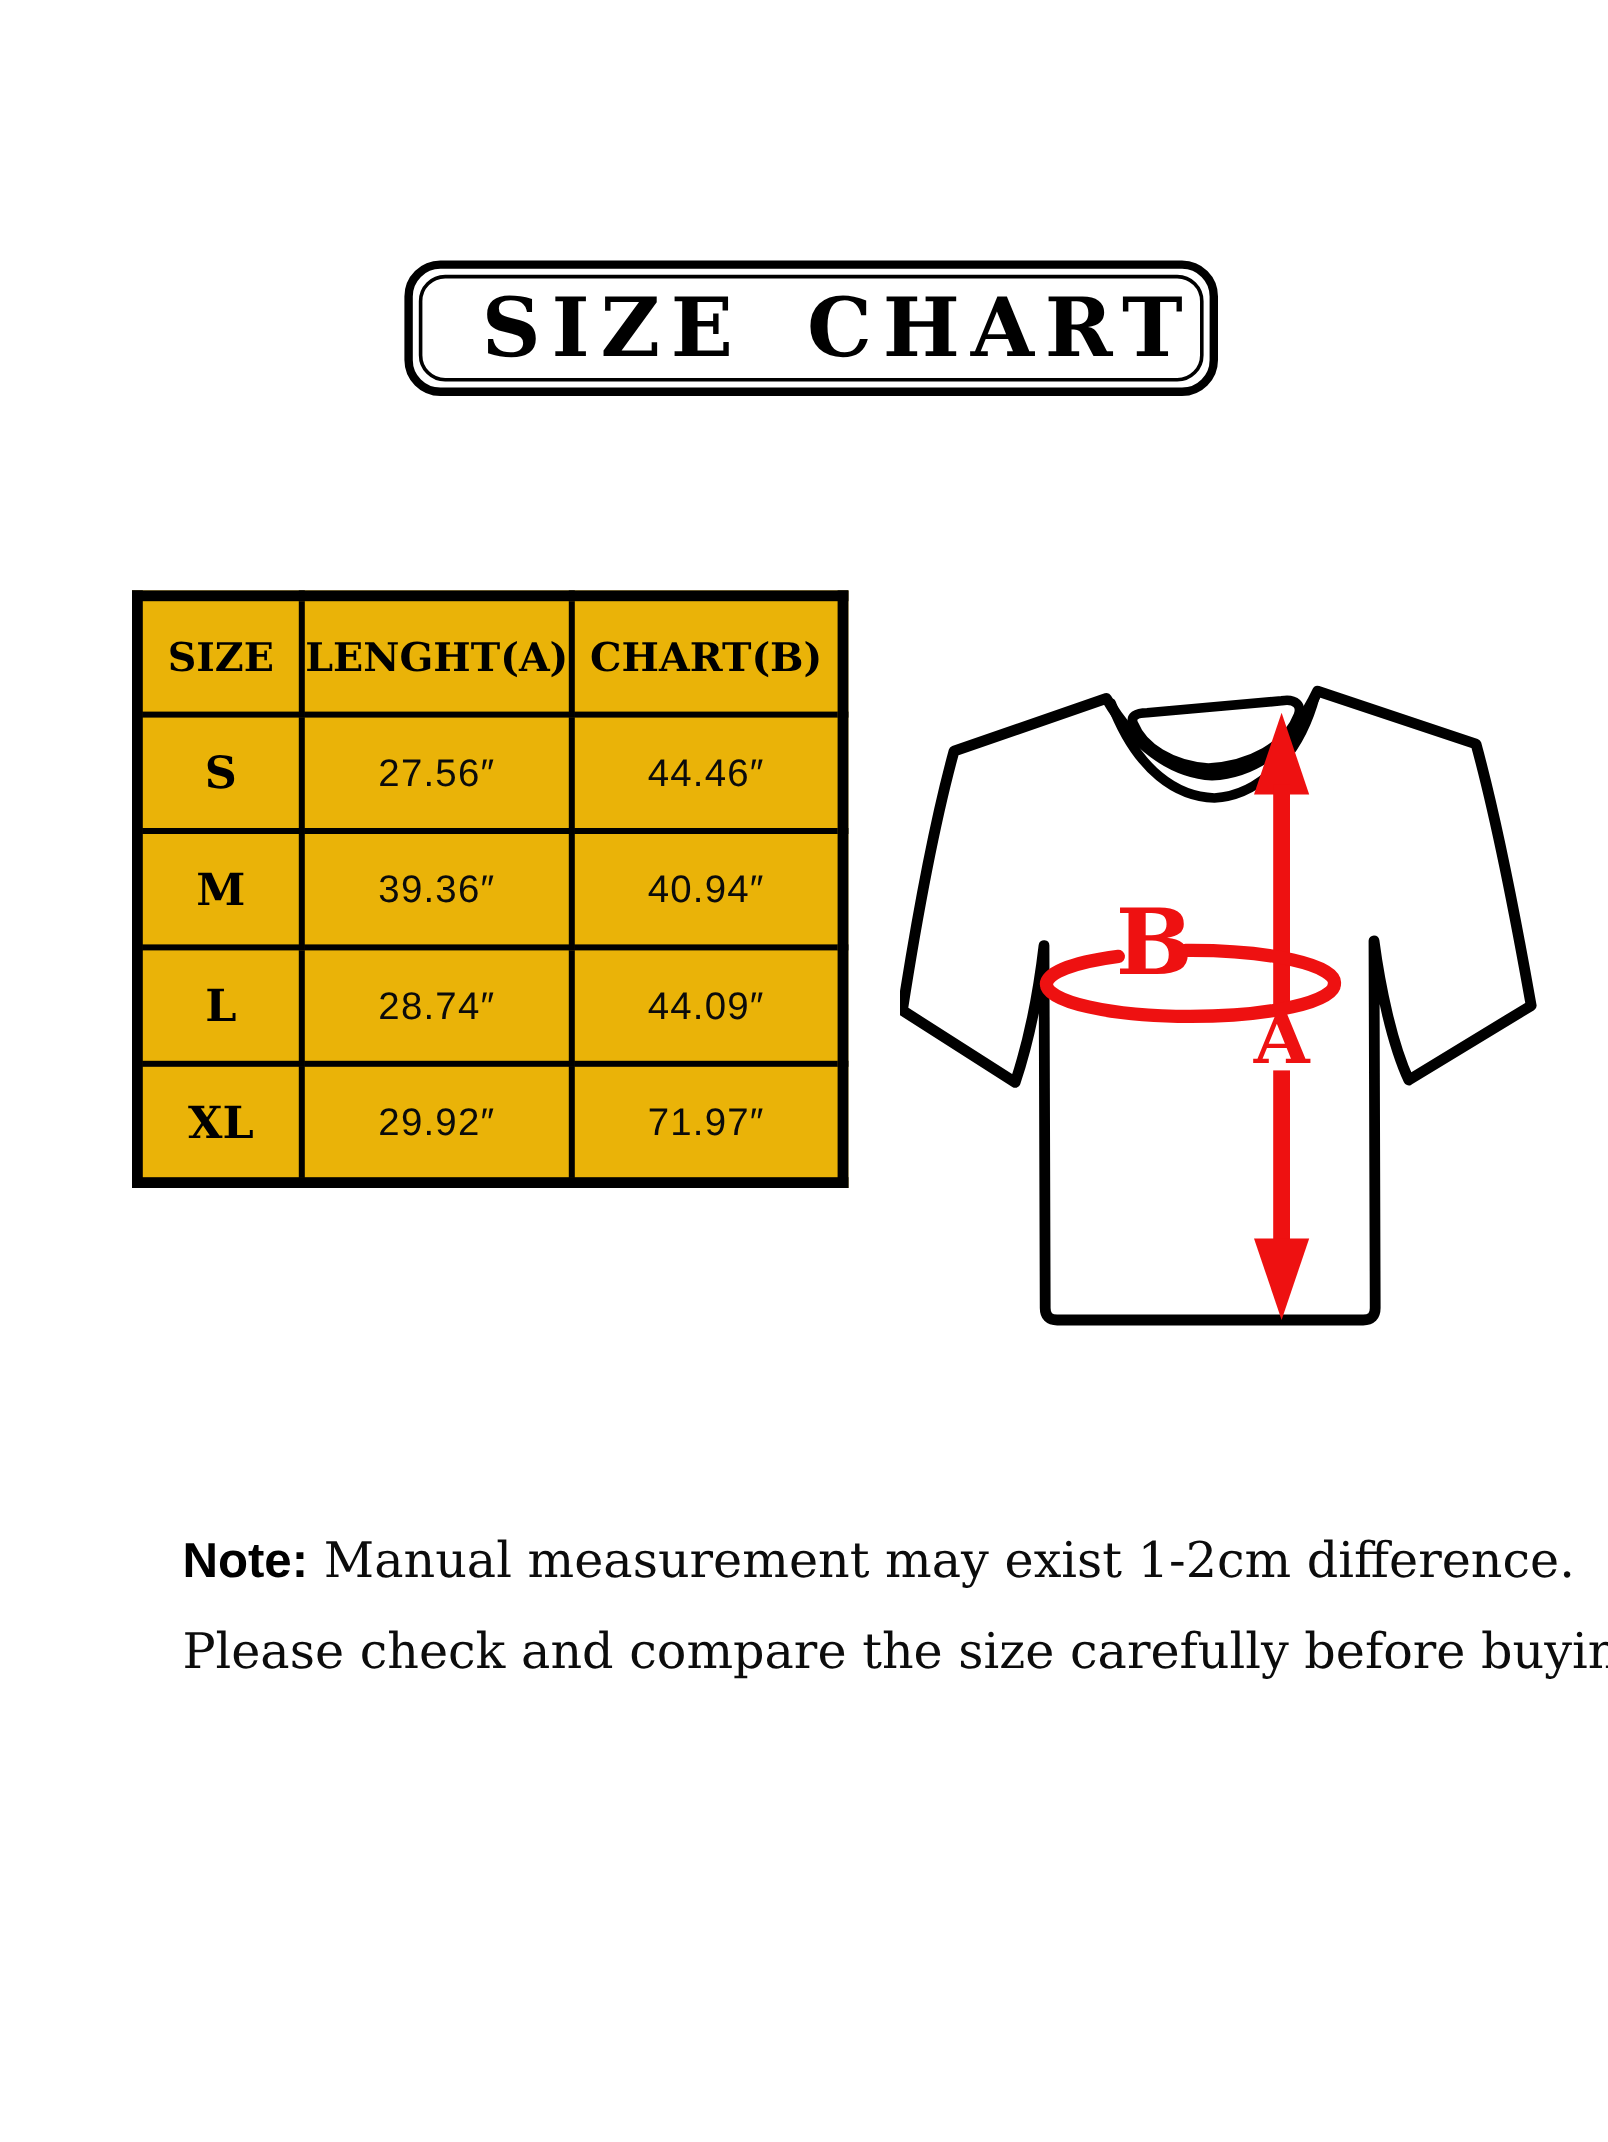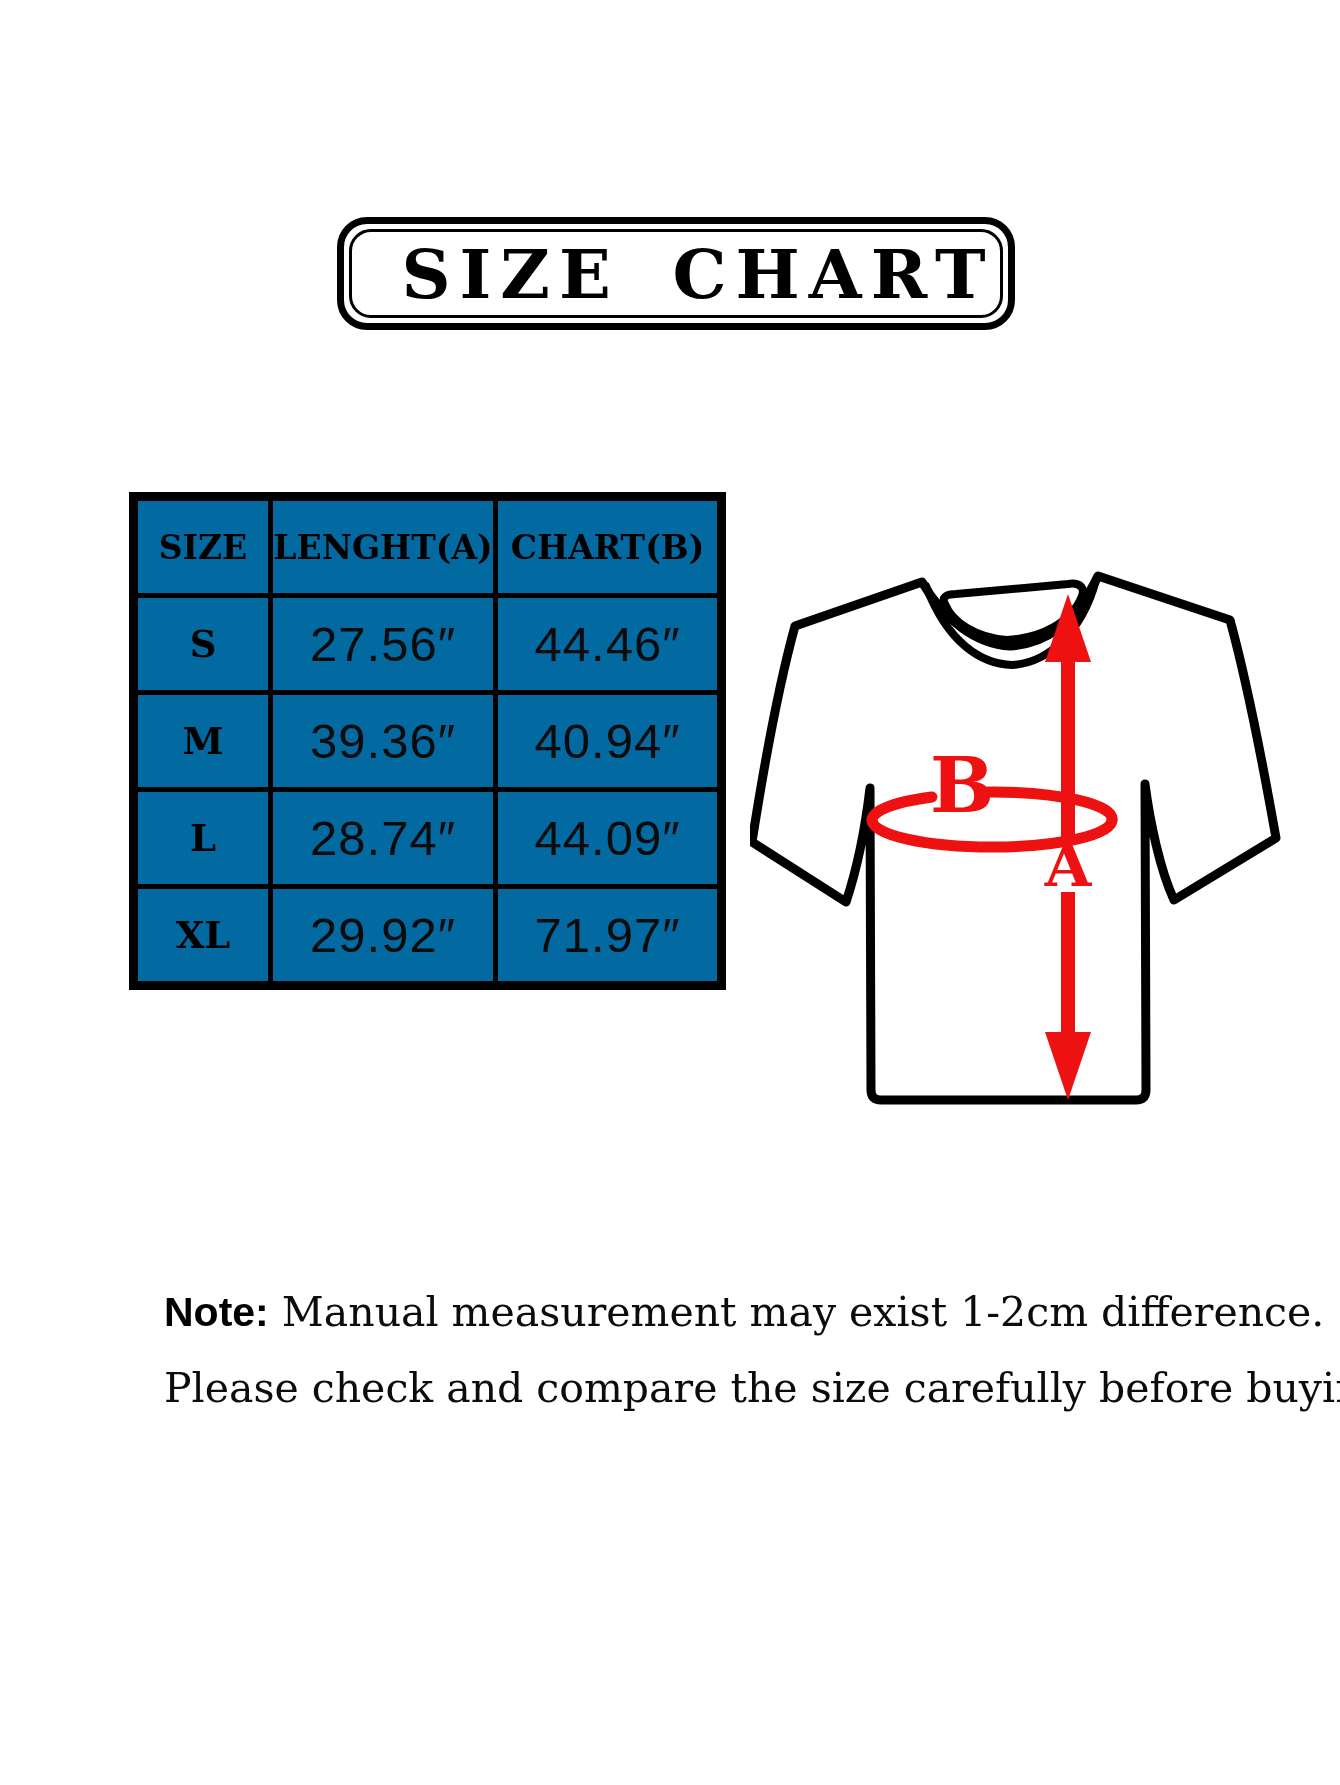--- a/index.html
+++ b/index.html
@@ -21,55 +21,54 @@
     display:flex; align-items:center; justify-content:center;padding-left:44px;
   }
   .page-title {
     margin:0; font-family:"DejaVu Serif", serif; font-weight:700;
     font-size:68px; letter-spacing:9px; word-spacing:20px; white-space:nowrap;
   }
 
   
   .size-table {
     position:absolute; left:110px; top:492px; width:588px;
-    border-collapse:collapse; table-layout:fixed; background:#0369a1;
+    border-collapse:collapse; table-layout:fixed; background:#eab308;
     border:9px solid #000;
-    margin-left:19px;
   }
   .size-table th, .size-table td {
     border:5px solid #000; height:92px; text-align:center; vertical-align:middle;
     padding:0; overflow:hidden;
   }
   .header-cell {
     font-family:"DejaVu Serif", serif; font-weight:700; font-size:33px;
     letter-spacing:0px;
   }
   .size-cell {
     font-family:"DejaVu Serif", serif; font-weight:700; font-size:37px;
   }
   .value-cell {
-    font-family:"Liberation Sans", sans-serif; font-weight:400; font-size:49px;
+    font-family:"Liberation Sans", sans-serif; font-weight:400; font-size:32px;
     letter-spacing:1px; color:#0b0b0b;
   }
 
   
   .tshirt-svg { position:absolute; left:750px; top:520px; }
   .shirt-line { fill:#ffffff; stroke:#000000; stroke-width:9;
                 stroke-linejoin:round; stroke-linecap:round; }
   .shirt-open { fill:#ffffff; stroke:#000000; stroke-width:8;
                 stroke-linejoin:round; stroke-linecap:round; }
   .band-edge  { fill:none; stroke:#000000; stroke-width:8; stroke-linecap:round; }
   .red-fill   { fill:#ee1111; }
   .red-arc    { fill:none; stroke:#ee1111; stroke-width:11; stroke-linecap:round; }
   .red-letter { font-family:"DejaVu Serif", serif; font-weight:700;
                 fill:#ee1111; text-anchor:middle; }
 
   
   .note-line {
-    position:absolute; left:148px; margin:16px; white-space:nowrap;
+    position:absolute; left:148px; margin:4px; white-space:nowrap;
     font-family:"DejaVu Serif", serif; font-size:41px; color:#0c0c0c;
   }
   .note-line-1 { top:1272px; }
   .note-line-2 { top:1348px; }
   .note-prefix {
     font-family:"Liberation Sans", sans-serif; font-weight:700; font-size:41px;
     color:#000;
   }
 </style>
 </head>

